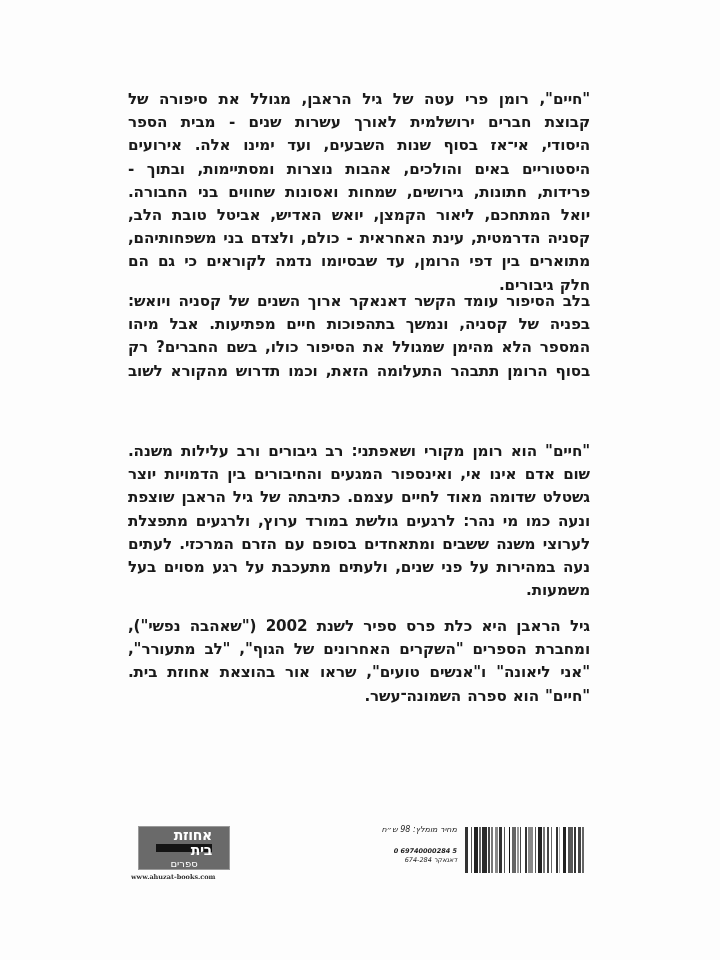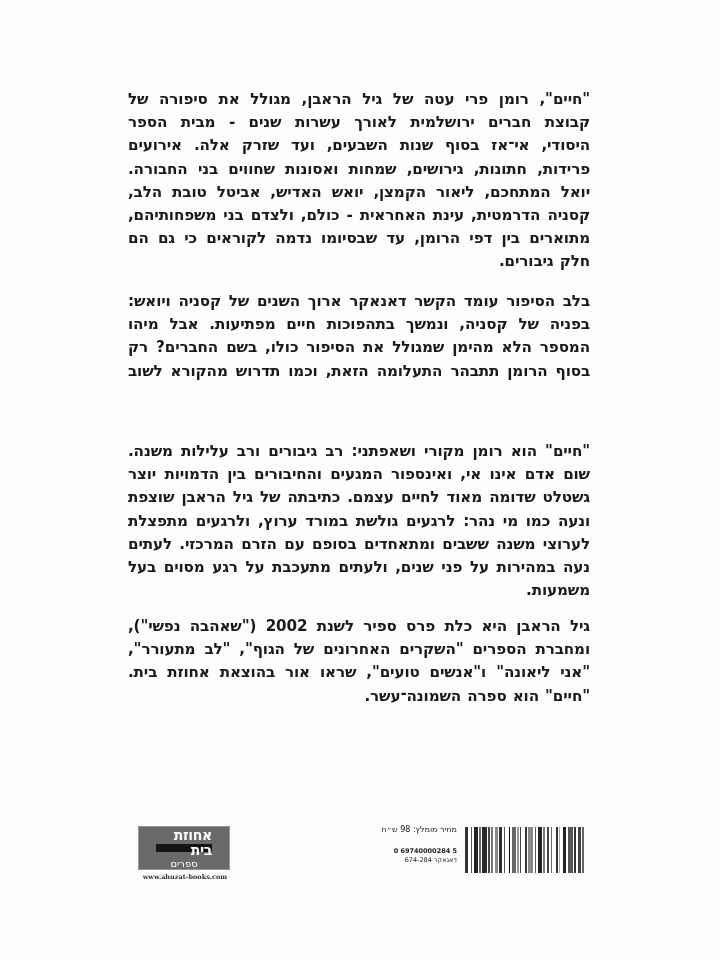--- a/index.html
+++ b/index.html
@@ -92,33 +92,33 @@
     }
     .logo-url {
       position: absolute;
       left: 131px;
       top: 873px;
       width: 108px;
       font-family: "DejaVu Serif", serif;
       font-size: 6.5px;
       font-weight: bold;
       color: #333;
-      text-align: center;
       letter-spacing: 0;
     }
 
     
     .price-block {
       position: absolute;
       left: 360px;
       top: 824px;
       width: 97px;
       direction: rtl;
       text-align: right;
       color: #222;
+      font-style: italic;
     }
     .price-line {
       font-size: 8px;
       line-height: 11px;
       white-space: nowrap;
     }
     .isbn-line {
       margin-top: 12px;
       font-size: 6.5px;
       line-height: 9px;
@@ -149,21 +149,22 @@
   </style>
 </head>
 <body>
 
 <div class="page">
 
   <div class="blurb">
     <div class="para para-1">
       <span class="line">"חיים", רומן פרי עטה של גיל הראבן, מגולל את סיפורה של</span>
       <span class="line">קבוצת חברים ירושלמית לאורך עשרות שנים - מבית הספר</span>
-      <span class="line">היסודי, אי־אז בסוף שנות השבעים, ועד שזרק אלה. אירועים</span>
+      <span class="line">היסודי, אי־אז בסוף שנות השבעים, ועד ימינו אלה. אירועים</span>
+      <span class="line">היסטוריים באים והולכים, אהבות נוצרות ומסתיימות, ובתוך -</span>
       <span class="line">פרידות, חתונות, גירושים, שמחות ואסונות שחווים בני החבורה.</span>
       <span class="line">יואל המתחכם, ליאור הקמצן, יואש האדיש, אביטל טובת הלב,</span>
       <span class="line">קסניה הדרמטית, עינת האחראית - כולם, ולצדם בני משפחותיהם,</span>
       <span class="line">מתוארים בין דפי הרומן, עד שבסיומו נדמה לקוראים כי גם הם</span>
       <span class="line last">חלק גיבורים.</span>
     </div>
 
     <div class="para para-2">
       <span class="line">בלב הסיפור עומד הקשר דאנאקר ארוך השנים של קסניה ויואש:</span>
       <span class="line">בפניה של קסניה, ונמשך בתהפוכות חיים מפתיעות. אבל מיהו</span>

